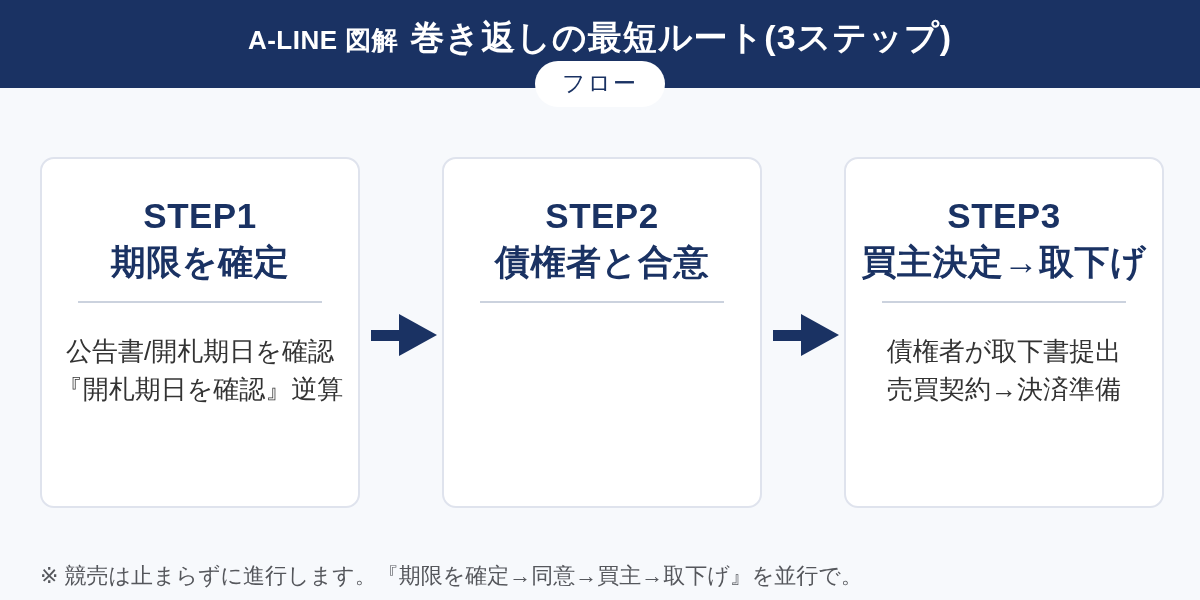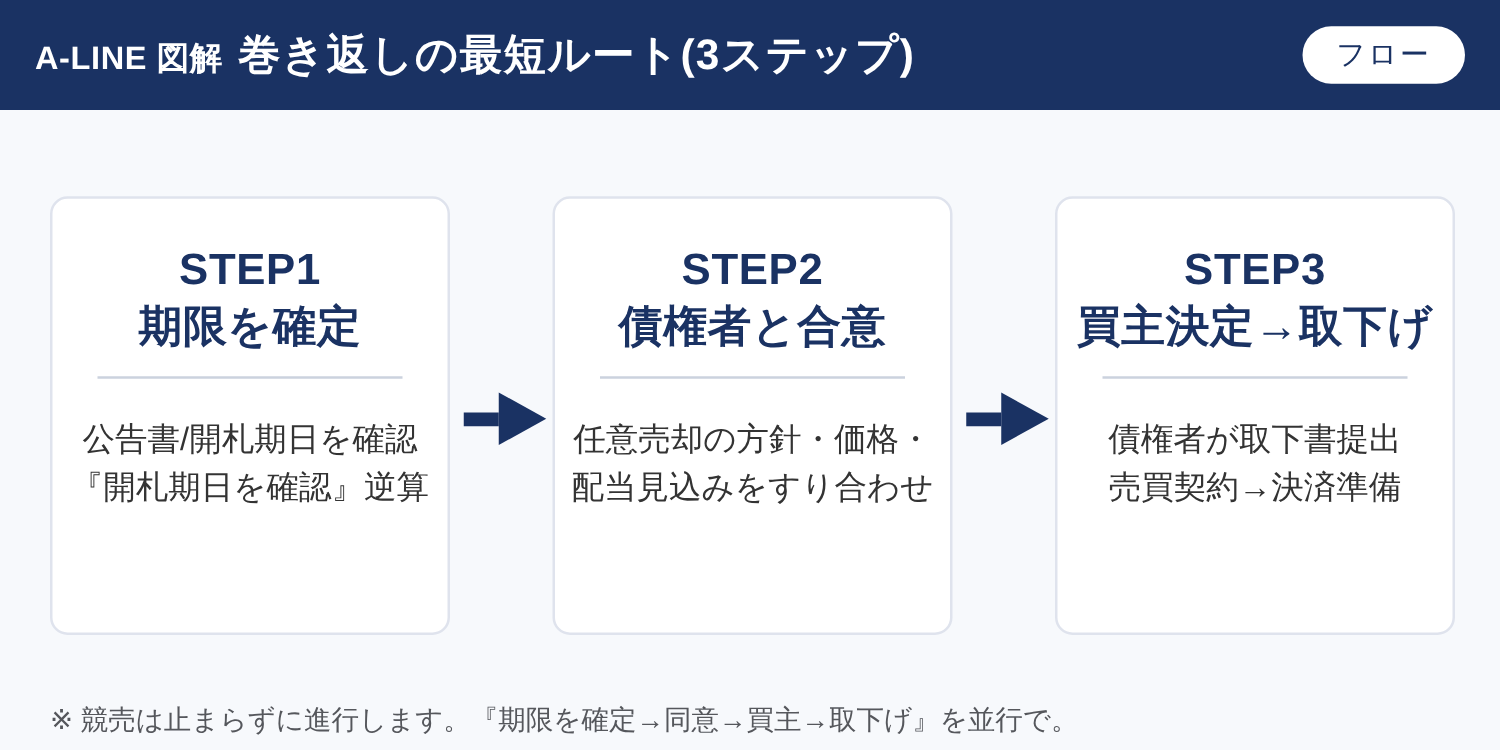--- a/index.html
+++ b/index.html
@@ -17,21 +17,22 @@
   
   .header-bar {
     position: absolute;
     top: 0; left: 0;
     width: 1200px;
     height: 88px;
     background: #1A3263;
     display: flex;
     align-items: center;
     justify-content: space-between;
-    padding: 4px 28px;
+    padding: 15px 28px;
+    flex-direction: column;
   }
   .header-title {
     display: flex;
     align-items: baseline;
     gap: 12px;
     color: #FFFFFF;
     font-weight: 700;
     white-space: nowrap;
   }
   .header-brand { font-size: 26px; letter-spacing: 0.5px; }
@@ -146,24 +147,20 @@
     <span class="arrow-tail"></span>
     <span class="arrow-head"></span>
   </div>
 
   <section class="step-card card-2">
     <div class="card-title">
       <div>STEP2</div>
       <div>債権者と合意</div>
     </div>
     <div class="card-divider"></div>
-    <div class="card-body">
-      <div>任意売却の方針・価格・</div>
-      <div>配当見込みをすり合わせ</div>
-    </div>
   </section>
 
   <div class="flow-arrow arrow-2">
     <span class="arrow-tail"></span>
     <span class="arrow-head"></span>
   </div>
 
   <section class="step-card card-3">
     <div class="card-title">
       <div>STEP3</div>

